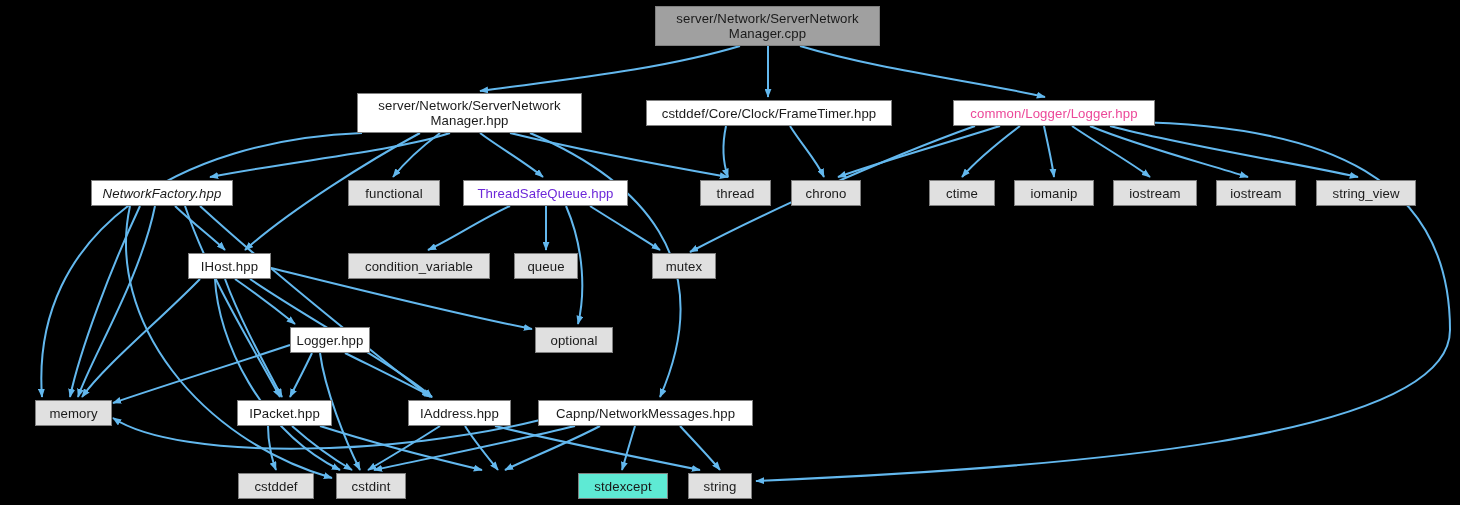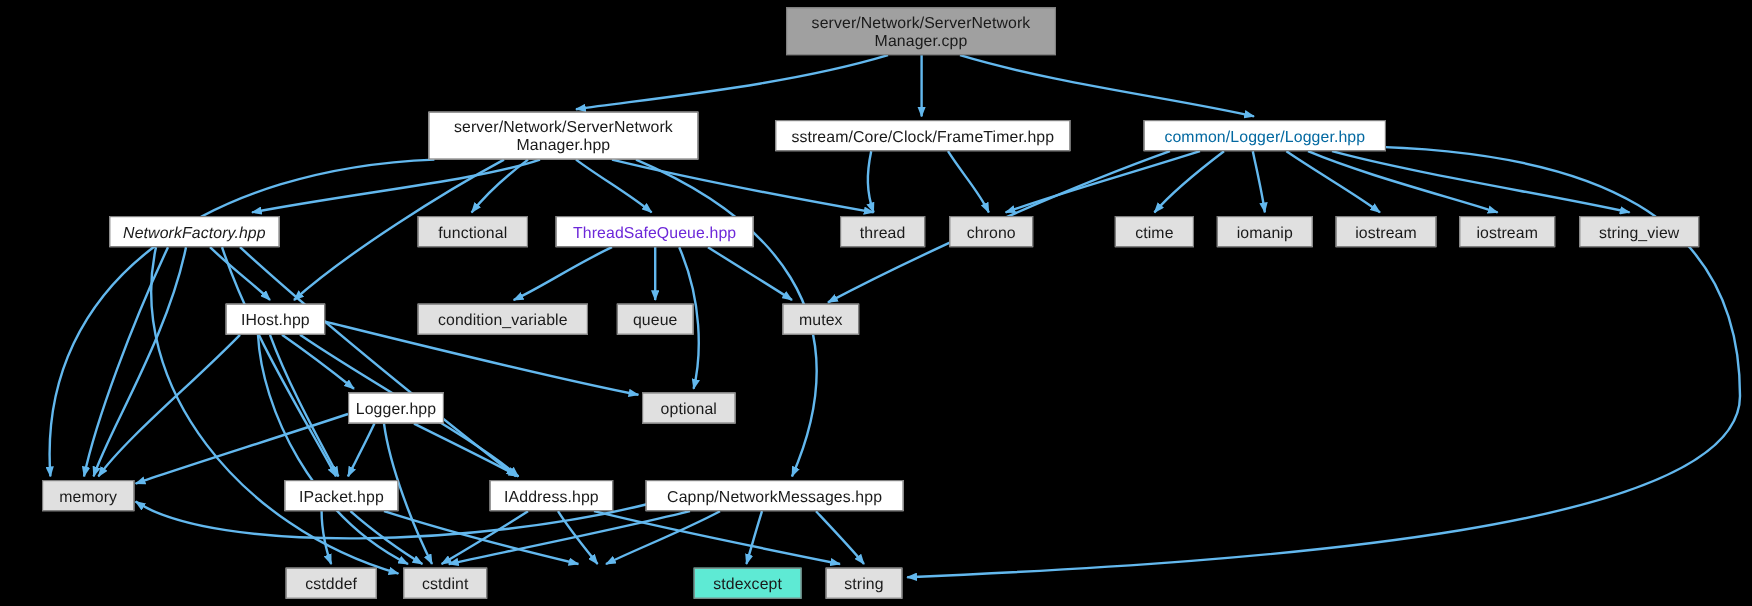--- a/index.html
+++ b/index.html
@@ -106,22 +106,22 @@
         <path d="M 635,426 C 630,442 625,460 622,470" fill="none" stroke="#63b8ee" stroke-width="2" marker-end="url(#arrowhead)"></path>
         <path d="M 680,426 C 695,442 712,460 720,470" fill="none" stroke="#63b8ee" stroke-width="2" marker-end="url(#arrowhead)"></path>
         <path d="M 540,420 C 400,455 180,462 113,418" fill="none" stroke="#63b8ee" stroke-width="2" marker-end="url(#arrowhead)"></path>
       </g>
   </svg>
   <div id="node-group">
       <div class="node current" style="left: 655px; top: 6px; width: 225px; height: 40px; background: rgb(160, 160, 160); border-color: rgb(128, 128, 128); color: rgb(26, 26, 26);">server/Network/ServerNetwork
 Manager.cpp</div>
       <div class="node local" style="left: 357px; top: 93px; width: 225px; height: 40px; background: rgb(255, 255, 255); border-color: rgb(128, 128, 128); color: rgb(26, 26, 26);">server/Network/ServerNetwork
 Manager.hpp</div>
-      <div class="node local" style="left: 646px; top: 100px; width: 246px; height: 26px; background: rgb(255, 255, 255); border-color: rgb(128, 128, 128); color: rgb(26, 26, 26);">sstream/Core/Clock/FrameTimer.hpp</div>
-      <div class="node local" style="left: 953px; top: 100px; width: 202px; height: 26px; background: rgb(255, 255, 255); border-color: rgb(128, 128, 128); color: #0369a1;">common/Logger/Logger.hpp</div>
+      <div class="node local" style="left: 646px; top: 100px; width: 246px; height: 26px; background: rgb(255, 255, 255); border-color: rgb(128, 128, 128); color: rgb(26, 26, 26);">cstddef/Core/Clock/FrameTimer.hpp</div>
+      <div class="node local" style="left: 953px; top: 100px; width: 202px; height: 26px; background: rgb(255, 255, 255); border-color: rgb(128, 128, 128); color: #ec4899;">common/Logger/Logger.hpp</div>
       <div class="node local" style="left: 91px; top: 180px; width: 142px; height: 26px; background: rgb(255, 255, 255); border-color: rgb(128, 128, 128); color: rgb(26, 26, 26); font-style: italic;">NetworkFactory.hpp</div>
       <div class="node system" style="left: 348px; top: 180px; width: 92px; height: 26px; background: rgb(224, 224, 224); border-color: rgb(128, 128, 128); color: rgb(26, 26, 26);">functional</div>
       <div class="node local" style="left: 463px; top: 180px; width: 165px; height: 26px; background: rgb(255, 255, 255); border-color: rgb(128, 128, 128); color: #6d28d9;">ThreadSafeQueue.hpp</div>
       <div class="node system" style="left: 700px; top: 180px; width: 71px; height: 26px; background: rgb(224, 224, 224); border-color: rgb(128, 128, 128); color: rgb(26, 26, 26);">thread</div>
       <div class="node system" style="left: 791px; top: 180px; width: 70px; height: 26px; background: rgb(224, 224, 224); border-color: rgb(128, 128, 128); color: rgb(26, 26, 26);">chrono</div>
       <div class="node system" style="left: 929px; top: 180px; width: 66px; height: 26px; background: rgb(224, 224, 224); border-color: rgb(128, 128, 128); color: rgb(26, 26, 26);">ctime</div>
       <div class="node system" style="left: 1014px; top: 180px; width: 80px; height: 26px; background: rgb(224, 224, 224); border-color: rgb(128, 128, 128); color: rgb(26, 26, 26);">iomanip</div>
       <div class="node system" style="left: 1113px; top: 180px; width: 84px; height: 26px; background: rgb(224, 224, 224); border-color: rgb(128, 128, 128); color: rgb(26, 26, 26);">iostream</div>
       <div class="node system" style="left: 1216px; top: 180px; width: 80px; height: 26px; background: rgb(224, 224, 224); border-color: rgb(128, 128, 128); color: rgb(26, 26, 26);">iostream</div>
       <div class="node system" style="left: 1316px; top: 180px; width: 100px; height: 26px; background: rgb(224, 224, 224); border-color: rgb(128, 128, 128); color: rgb(26, 26, 26);">string_view</div>

